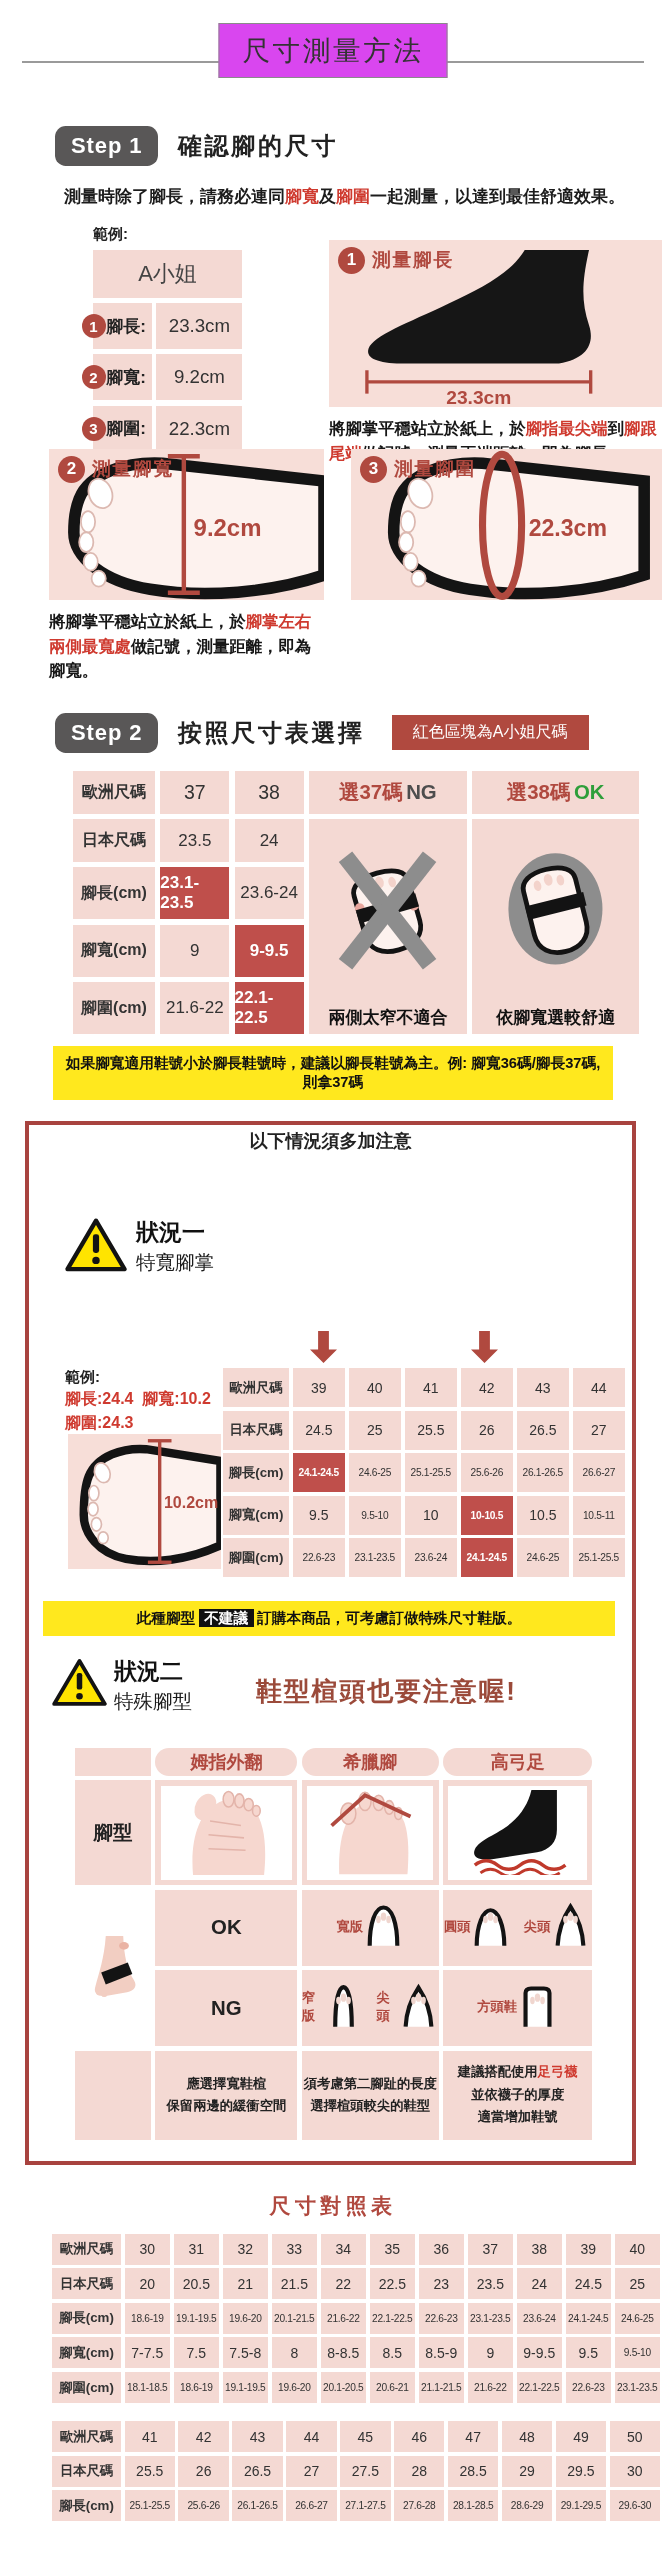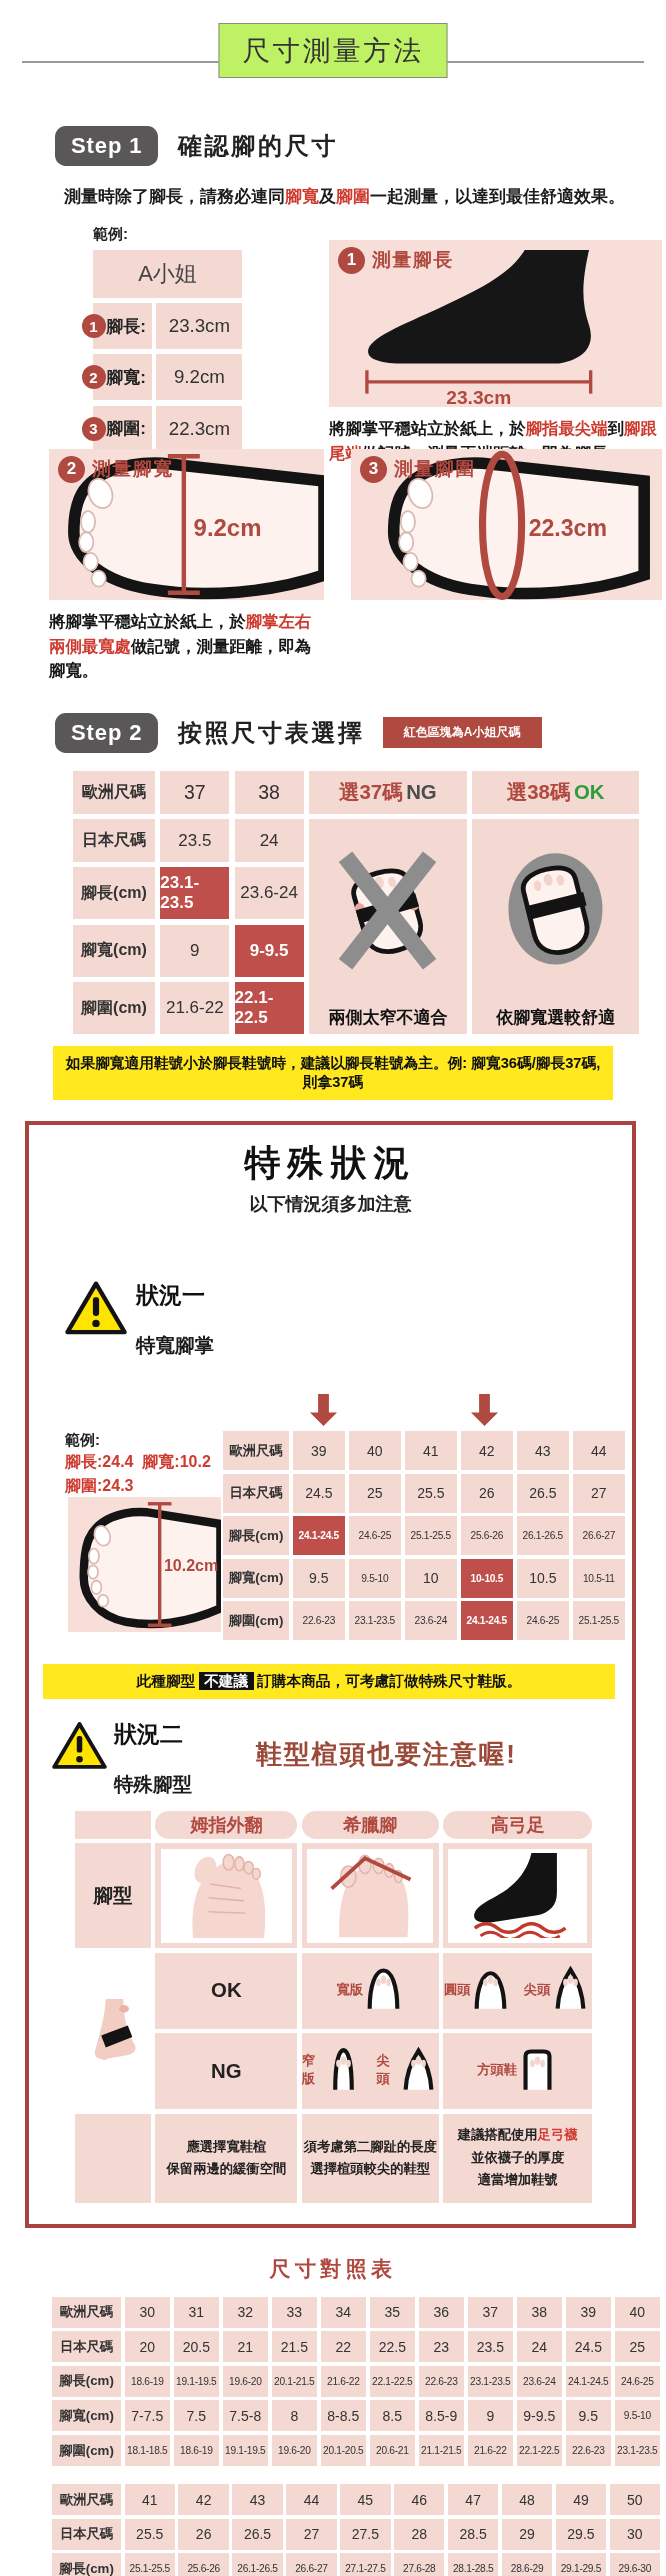--- a/index.html
+++ b/index.html
@@ -8,30 +8,30 @@
     --badge:#595757; --okgreen:#2e9e3a; --border-red:#a8433f;
   }
   html,body{margin:0;padding:0;background:#fff;}
   body{width:666px;font-family:"Liberation Sans","DejaVu Sans",sans-serif;color:#1c1c1c;}
   #page{width:666px;overflow:hidden;position:relative;}
 
   
   .hdr{position:relative;height:76px;margin-top:23px;}
   .hdr-line{position:absolute;left:22px;right:22px;top:50%;height:1.8px;background:#9a9a9a;}
   .hdr-box{position:absolute;left:50%;top:0;transform:translateX(-50%);width:227px;height:53px;
-    background:#bef264;border:1.8px solid #8a8a8a;display:flex;align-items:center;justify-content:center;
+    background:#d946ef;border:1.8px solid #8a8a8a;display:flex;align-items:center;justify-content:center;
     font-size:27.5px;letter-spacing:2.7px;color:#333;}
 
   
   .step-row{display:flex;align-items:center;margin:27px 0 0 55px;}
   .step-badge{background:var(--badge);color:#fff;font-weight:bold;font-size:22px;
     border-radius:10.7px;padding:7px 16px;letter-spacing:0.9px;}
   .step-heading{font-size:24px;font-weight:bold;color:#222;margin-left:19.5px;letter-spacing:2.7px;}
-  .tag-badge{background:var(--red);color:#fff;font-size:12px;font-weight:bold;
-    padding:7px 21px;margin-left:18px;}
+  .tag-badge{background:var(--red);color:#fff;font-size:16px;font-weight:normal;
+    padding:7px 21px;margin-left:27px;}
 
   .intro{margin:18px 0 0 64px;font-size:17px;font-weight:bold;line-height:1.5;}
   .seg-red{color:var(--redbright);}
   .seg-inv{background:#111;color:#fff;padding:0.9px 5.3px;margin:0 3.6px;}
 
   
   .step1-body{position:relative;height:464px;margin-top:12.4px;}
   .abs{position:absolute;}
   .ex-cap{font-size:15px;font-weight:bold;color:#222;}
   .ex-name{width:149px;height:48px;background:var(--pink);display:flex;align-items:center;
@@ -72,21 +72,21 @@
     padding:8px 7px;text-align:center;margin:12.4px 0 0 53px;width:560px;box-sizing:border-box;}
 
   
   .special{margin:21px 21px 0 25px;width:611px;border:4.4px solid var(--border-red);
     box-sizing:border-box;background:#fff;}
   .sp-title{text-align:center;font-size:36px;font-weight:bold;color:#111;
     letter-spacing:7px;margin-top:14px;}
   .sp-sub{text-align:center;font-size:18px;font-weight:600;color:#222;margin-top:3.6px;}
   .case1{position:relative;height:487px;margin-top:9px;}
   .case-name{font-size:23px;font-weight:bold;color:#111;}
-  .case-type{font-size:19.5px;font-weight:700;margin-top:21px;}
+  .case-type{font-size:19.5px;font-weight:400;margin-top:1px;}
   .warn-tri{display:block;}
   .anno{display:flex;align-items:center;justify-content:center;gap:1.8px;}
   .anno-t{font-size:18px;font-weight:bold;color:#111;}
   .anno-box{font-size:20.4px;font-weight:bold;color:var(--redbright);
     border:1.8px solid var(--redbright);padding:0 3.6px;}
   .dn-arrow{position:absolute;width:27px;height:32px;background:var(--red);
     clip-path:polygon(50% 100%,0 58%,30% 58%,30% 0,70% 0,70% 58%,100% 58%);}
   .c1-ex-line{color:var(--redbright);font-weight:bold;font-size:16px;line-height:1.5;white-space:pre;}
 
   .sgrid{display:grid;gap:3.6px;}
@@ -275,21 +275,20 @@
       <div class="pcell lbl">腳寬(cm)</div>
       <div class="pcell">9</div>
       <div class="pcell hlcell">9-9.5</div>
       <div class="pcell lbl">腳圍(cm)</div>
       <div class="pcell">21.6-22</div>
       <div class="pcell hlcell">22.1-22.5</div>
     </div>
   <div class="ynote">如果腳寬適用鞋號小於腳長鞋號時，建議以腳長鞋號為主。例: 腳寬36碼/腳長37碼,則拿37碼</div>
 
   <div class="special">
-    <div class="sp-title">特殊狀況</div>
     <div class="sp-sub">以下情況須多加注意</div>
 
     <div class="case1">
       <svg class="abs warn-tri" style="left:36px;top:55px;width:62px;height:57px;" viewBox="0 0 100 88">
         <path d="M50 4 L96 82 L4 82 Z" fill="#ffe400" stroke="#131313" stroke-width="7" stroke-linejoin="round"></path>
         <rect x="45" y="26" width="10" height="30" rx="4" fill="#131313"></rect>
         <circle cx="50" cy="68" r="6" fill="#131313"></circle>
       </svg>
       <div class="abs" style="left:107px;top:55px;">
         <div class="case-name">狀況一</div>

